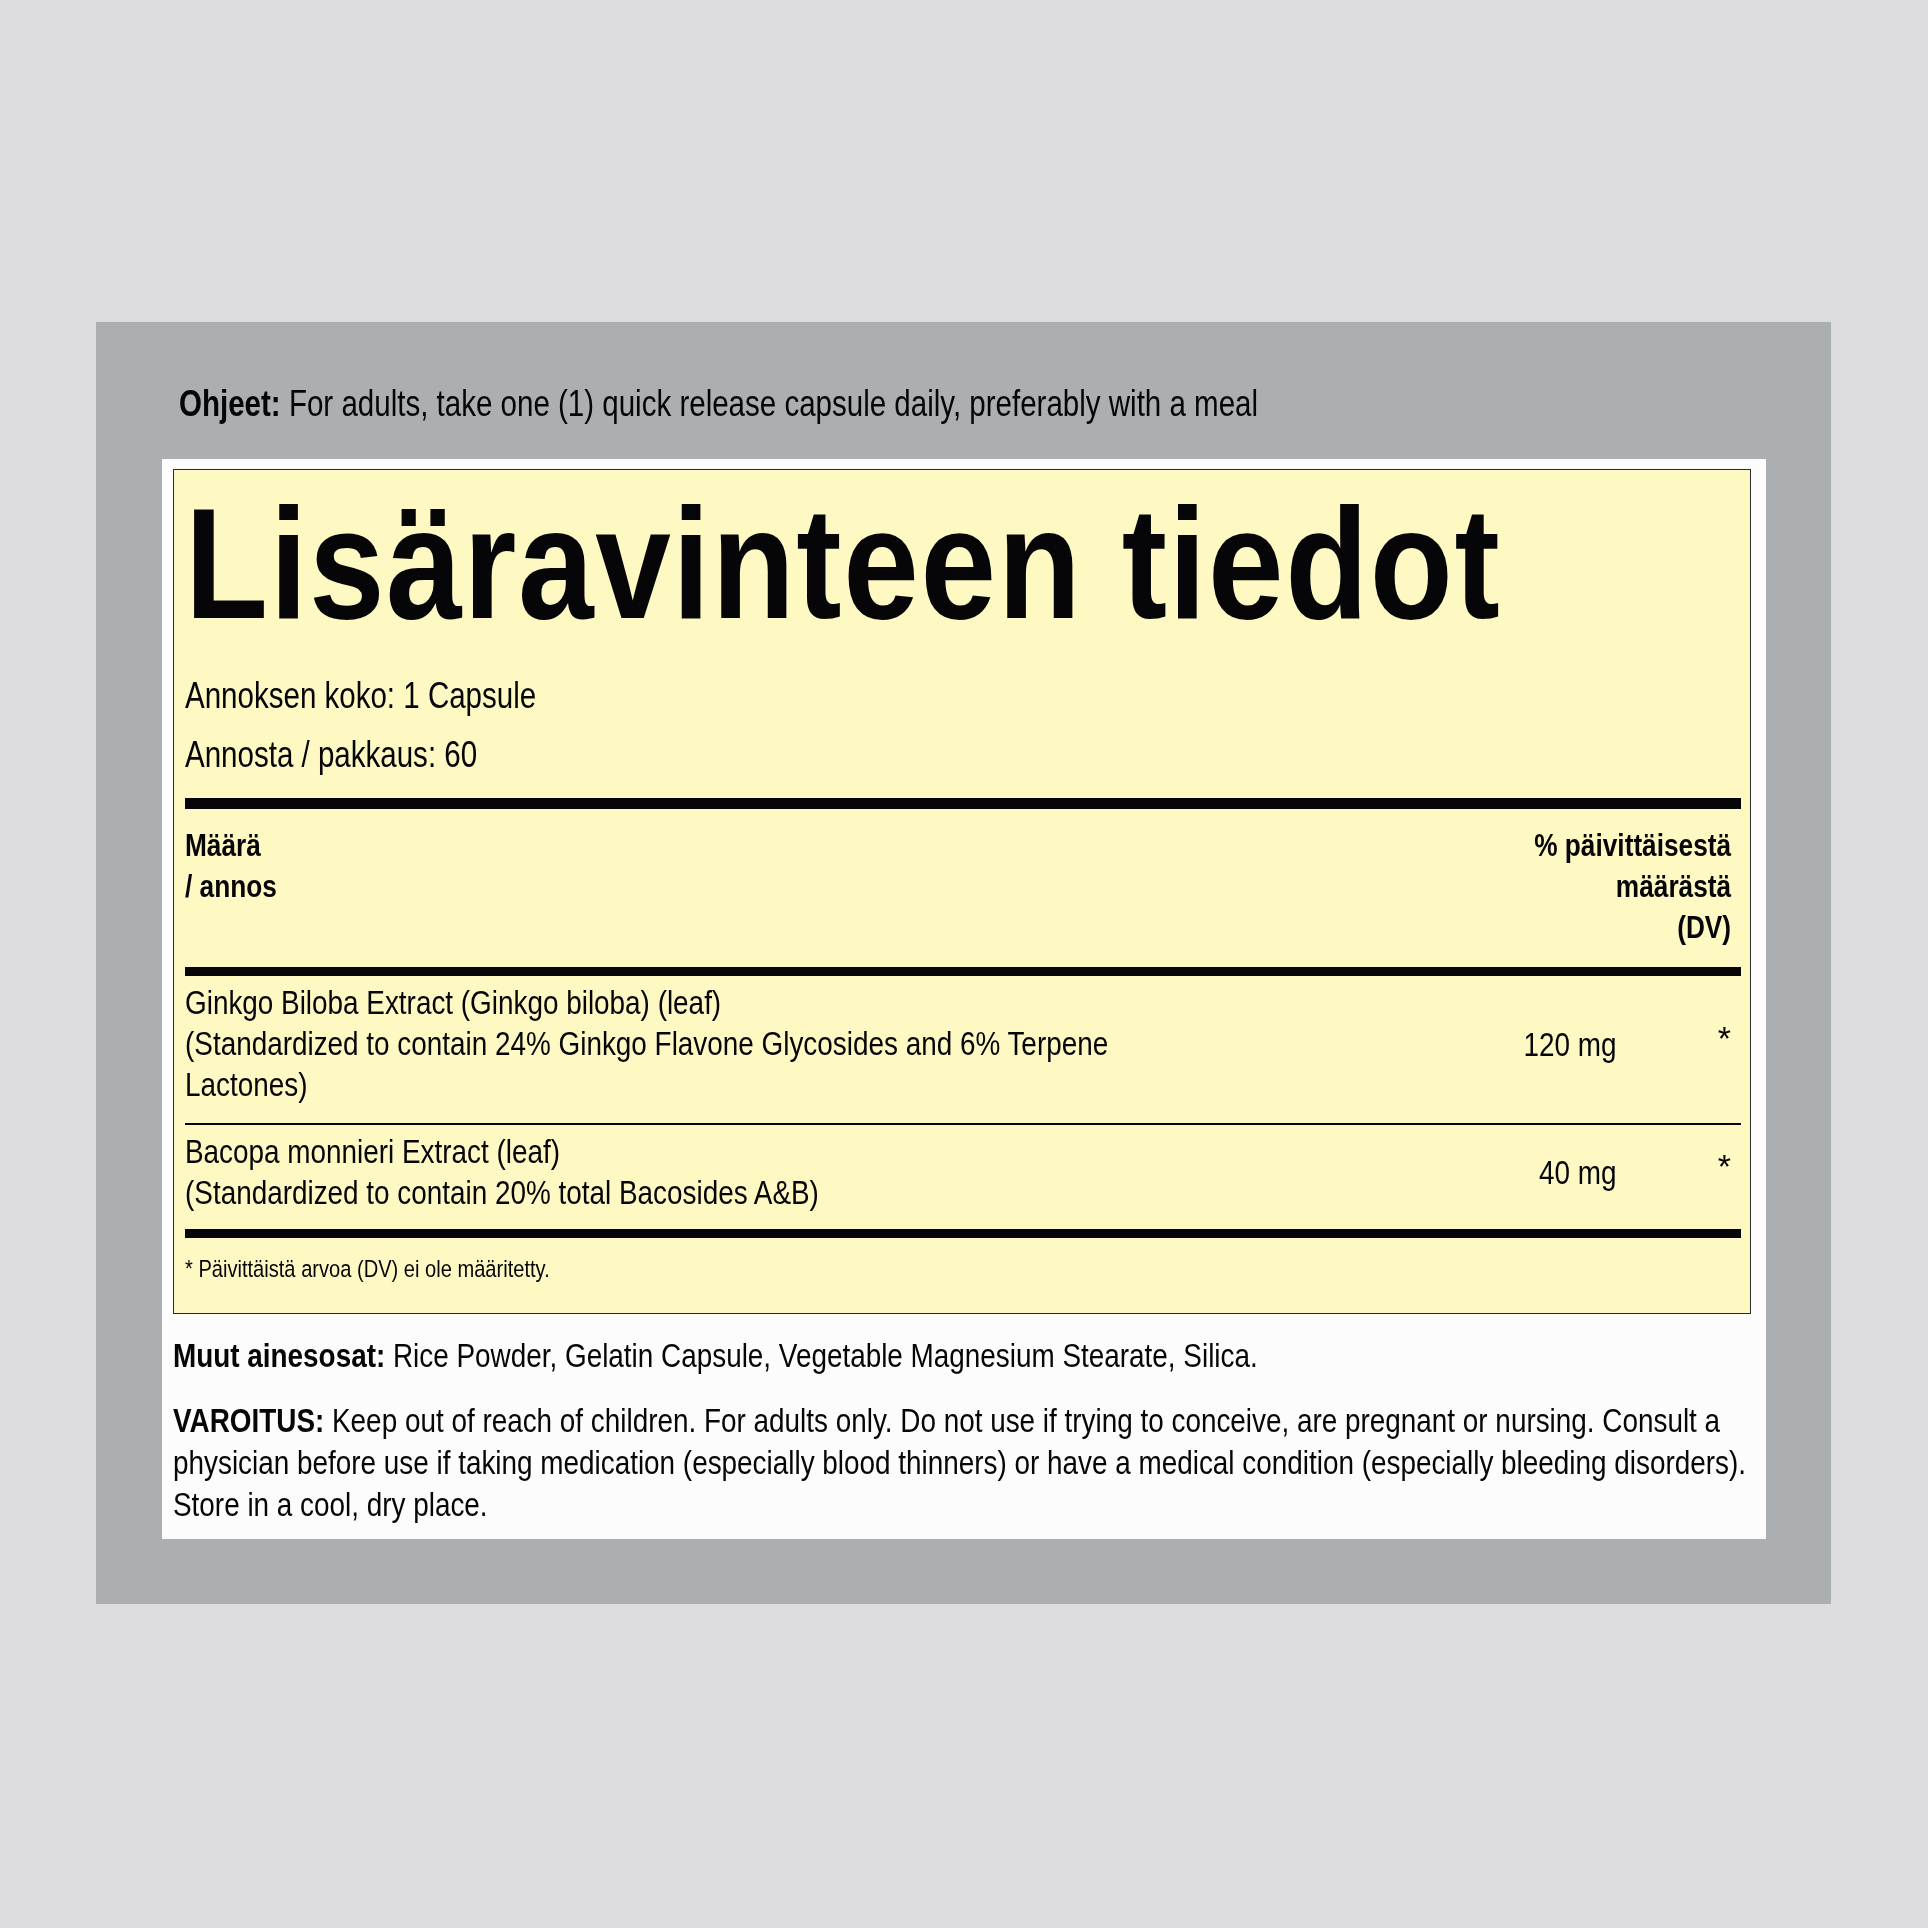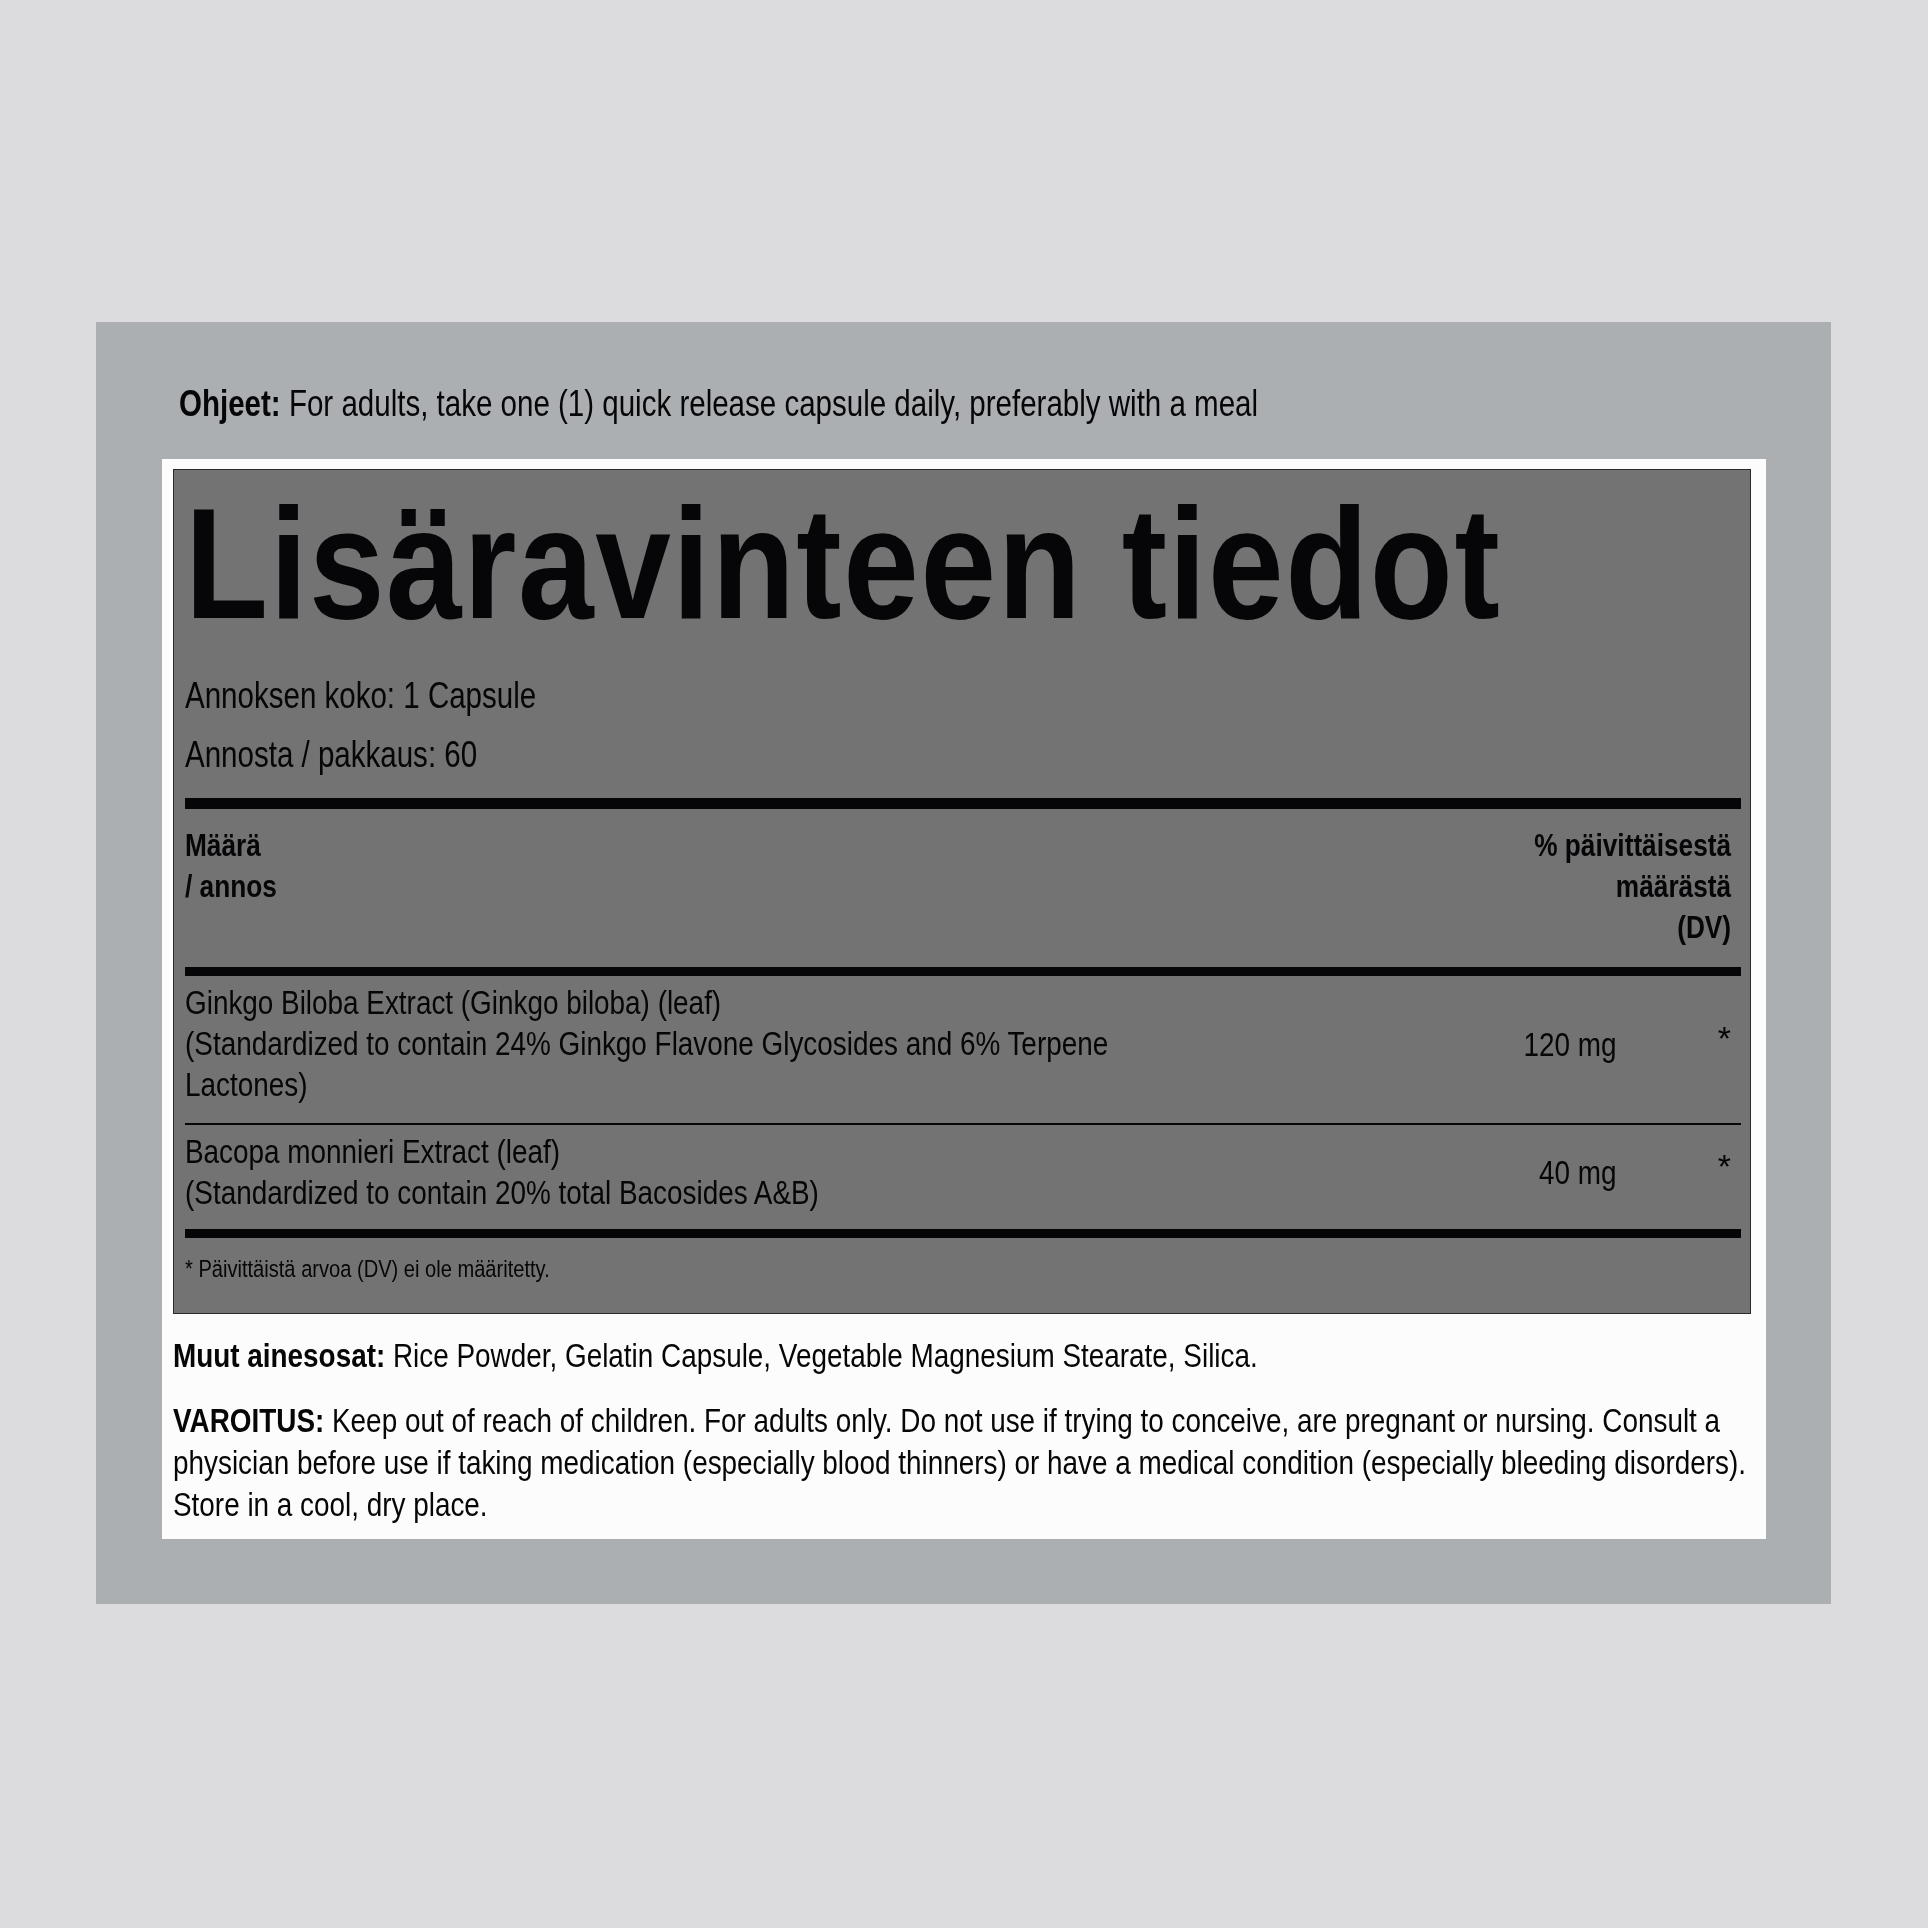--- a/index.html
+++ b/index.html
@@ -25,21 +25,21 @@
   .bold { font-weight: bold; }
   .white-panel {
     position: absolute; left: 162px; top: 459px;
     width: 1604px; height: 1080px;
     background: #fbfcfb;
   }
   .facts-box {
     position: absolute; left: 173px; top: 469px;
     width: 1576px; height: 843px;
     border: 1.9px solid #2a2a2c;
-    background: #737373;
+    background: #fef9c3;
   }
   .title {
     position: absolute; left: 11.3px; top: 9.4px;
     font-size: 158px; font-weight: bold; line-height: 169px;
     letter-spacing: 1.9px;
     transform: scaleX(0.86); transform-origin: left top;
     white-space: nowrap;
   }
   .serving {
     position: absolute; left: 11.3px;

